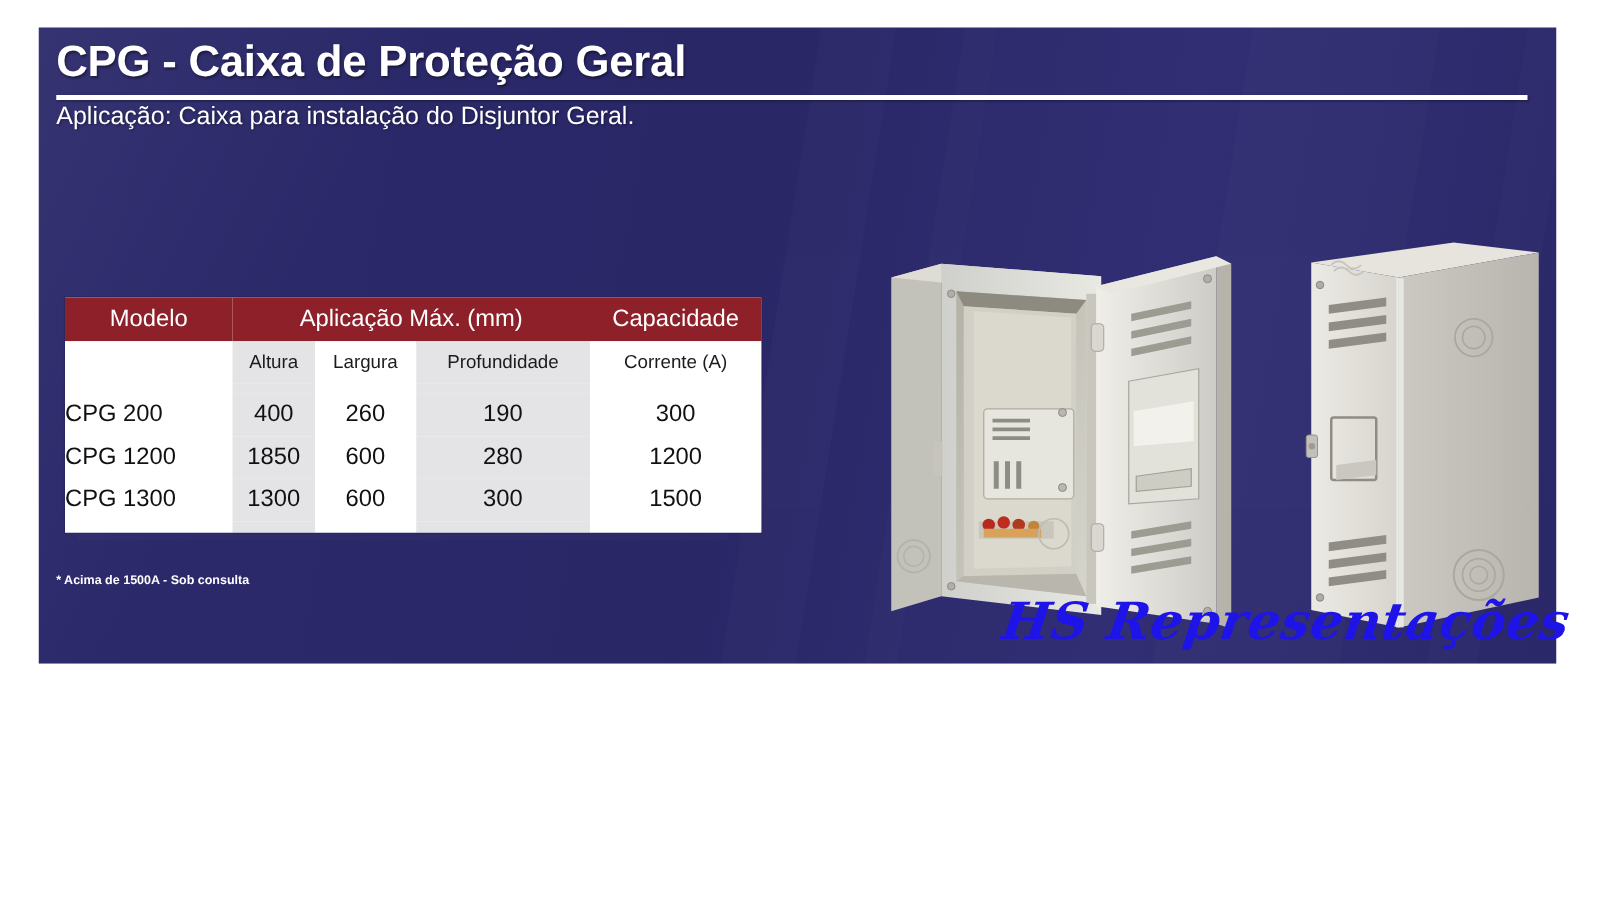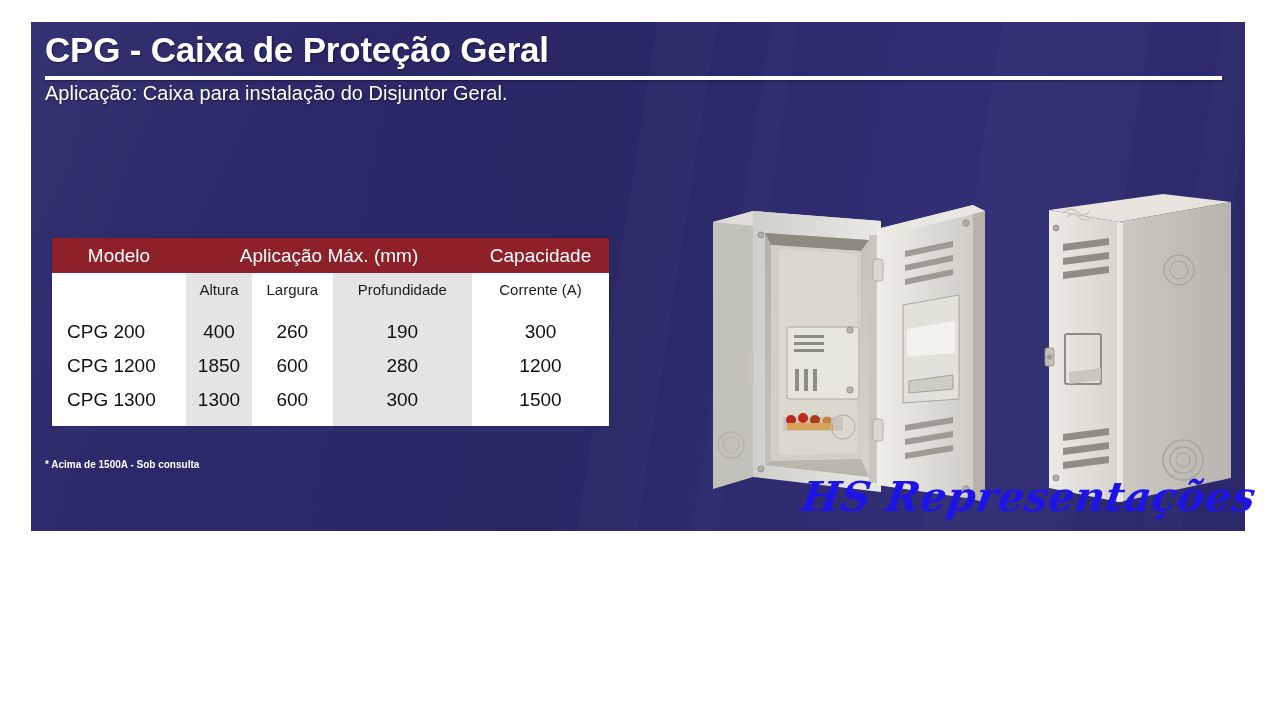--- a/index.html
+++ b/index.html
@@ -119,21 +119,20 @@
     font-size: 19px;
     color: #111111;
     text-align: center;
     height: 34px;
     line-height: 34px;
     background: #ffffff;
     white-space: nowrap;
   }
   .body-cell.model {
     text-align: left;
-    padding-left: 15px;
     font-size: 19px;
   }
   .spacer-row td { height: 8px; background: #ffffff; }
   .spacer-row td.shade { background: #e4e4e6; }
   .tail-row td { height: 9px; background: #ffffff; }
   .tail-row td.shade { background: #e4e4e6; }
 
   .footnote {
     position: absolute;
     left: 14px;

